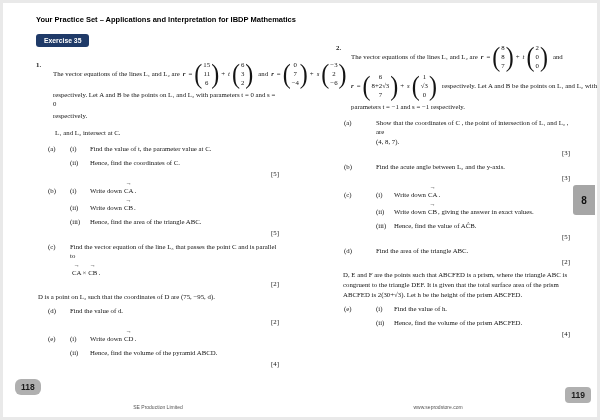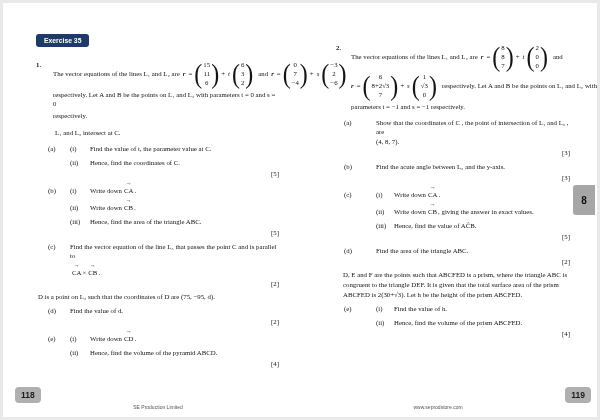--- a/index.html
+++ b/index.html
@@ -63,21 +63,21 @@
   .oa{position:relative;display:inline-block;margin:0 1px 0 2px;}
   .oa::after{content:"\2192";position:absolute;top:-6px;left:50%;transform:translateX(-50%);font-size:6px;line-height:6px;}
   .arrow-row{margin-top:8px;}
   
   .pagenum{
     position:absolute;background:#b0b0b0;border-radius:4px;
     font-family:"Liberation Sans","DejaVu Sans",sans-serif;
     font-weight:bold;font-size:8.5px;color:#1c1c1c;
     padding:3px 6px;
   }
-  .pagenum-left{left:12px;top:384px;}
+  .pagenum-left{left:12px;top:376px;border-radius:6px;}
   .pagenum-right{right:6px;top:384px;}
   .foot{
     position:absolute;top:401px;
     font-family:"Liberation Sans","DejaVu Sans",sans-serif;
     font-size:5px;color:#555;width:200px;text-align:center;
   }
   .foot-left{left:55px;}
   .foot-right{left:335px;}
   
   .tab8{
@@ -86,20 +86,21 @@
     display:flex;align-items:center;justify-content:center;
     font-family:"Liberation Sans","DejaVu Sans",sans-serif;
     font-weight:bold;font-size:10px;color:#111;
   }
 </style>
 </head>
 <body>
 
 <div class="sheet">
 
+  <div class="hdr-title">Your Practice Set – Applications and Interpretation for IBDP Mathematics</div>
   <div class="badge">Exercise 35</div>
 
   <div class="col col-left">
     <div class="qrow">
       <div class="qnum">1.</div>
       <div class="qbody">
         <div class="mline">
           <span>The vector equations of the lines L₁ and L₂ are</span>
           <span class="bv gap">r</span>
           <span class="gap">=</span>

